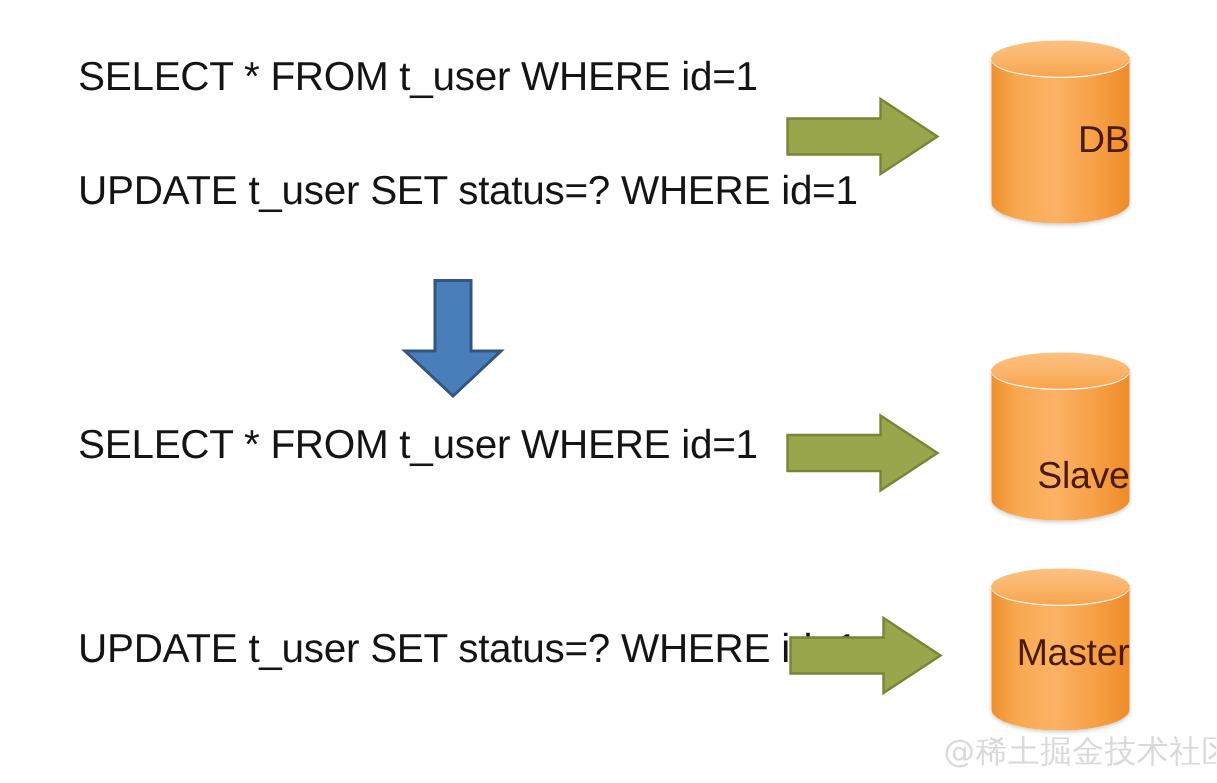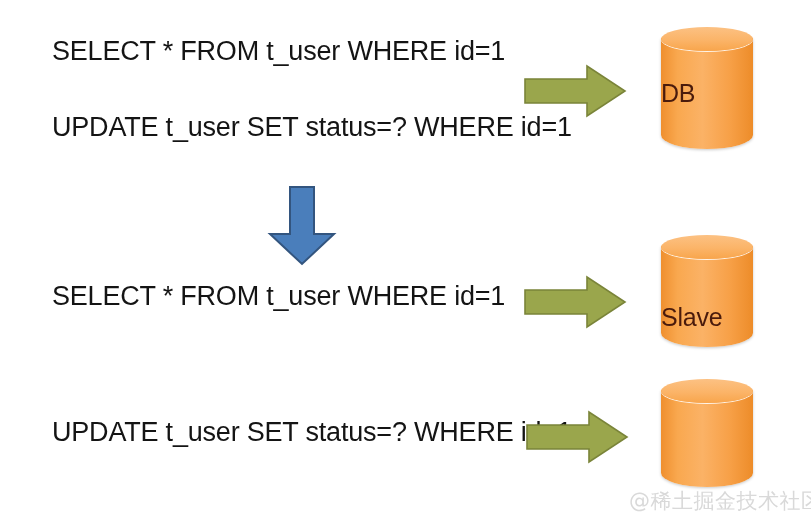--- a/index.html
+++ b/index.html
@@ -92,21 +92,21 @@
     top: 0;
     width: 92px;
     height: 24px;
     border-radius: 50%;
     background: linear-gradient(to bottom, #fcc183 0%, #fbb468 55%, #f8a54c 100%);
     box-shadow: 0 1px 0 rgba(255,255,255,0.85);
   }
   .cyl-label {
     position: absolute;
     left: 0; right: 0;
-    text-align: left;
+    text-align: right;
     font-family: "Liberation Sans", sans-serif;
     font-size: 25px;
     color: #4a1b0c;
     letter-spacing: -0.2px;
     white-space: nowrap;
   }
 
   #cyl-db        { left: 661px; top: 27px;  height: 122px; }
   #cyl-db .cyl-label     { top: 52px; }
   #cyl-slave     { left: 661px; top: 235px; height: 112px; }
@@ -183,18 +183,19 @@
       <div class="cyl-label">Slave</div>
     </div>
   </div>
 
   <div class="cylinder" id="cyl-master">
     <div class="cyl-wrap">
       <div class="cyl-body">
         <div class="cyl-body-inner"></div>
       </div>
       <div class="cyl-top"></div>
+      <div class="cyl-label">Master</div>
     </div>
   </div>
 
   <div id="watermark">@稀土掘金技术社区</div>
 
 </div>
 
 </body></html>

